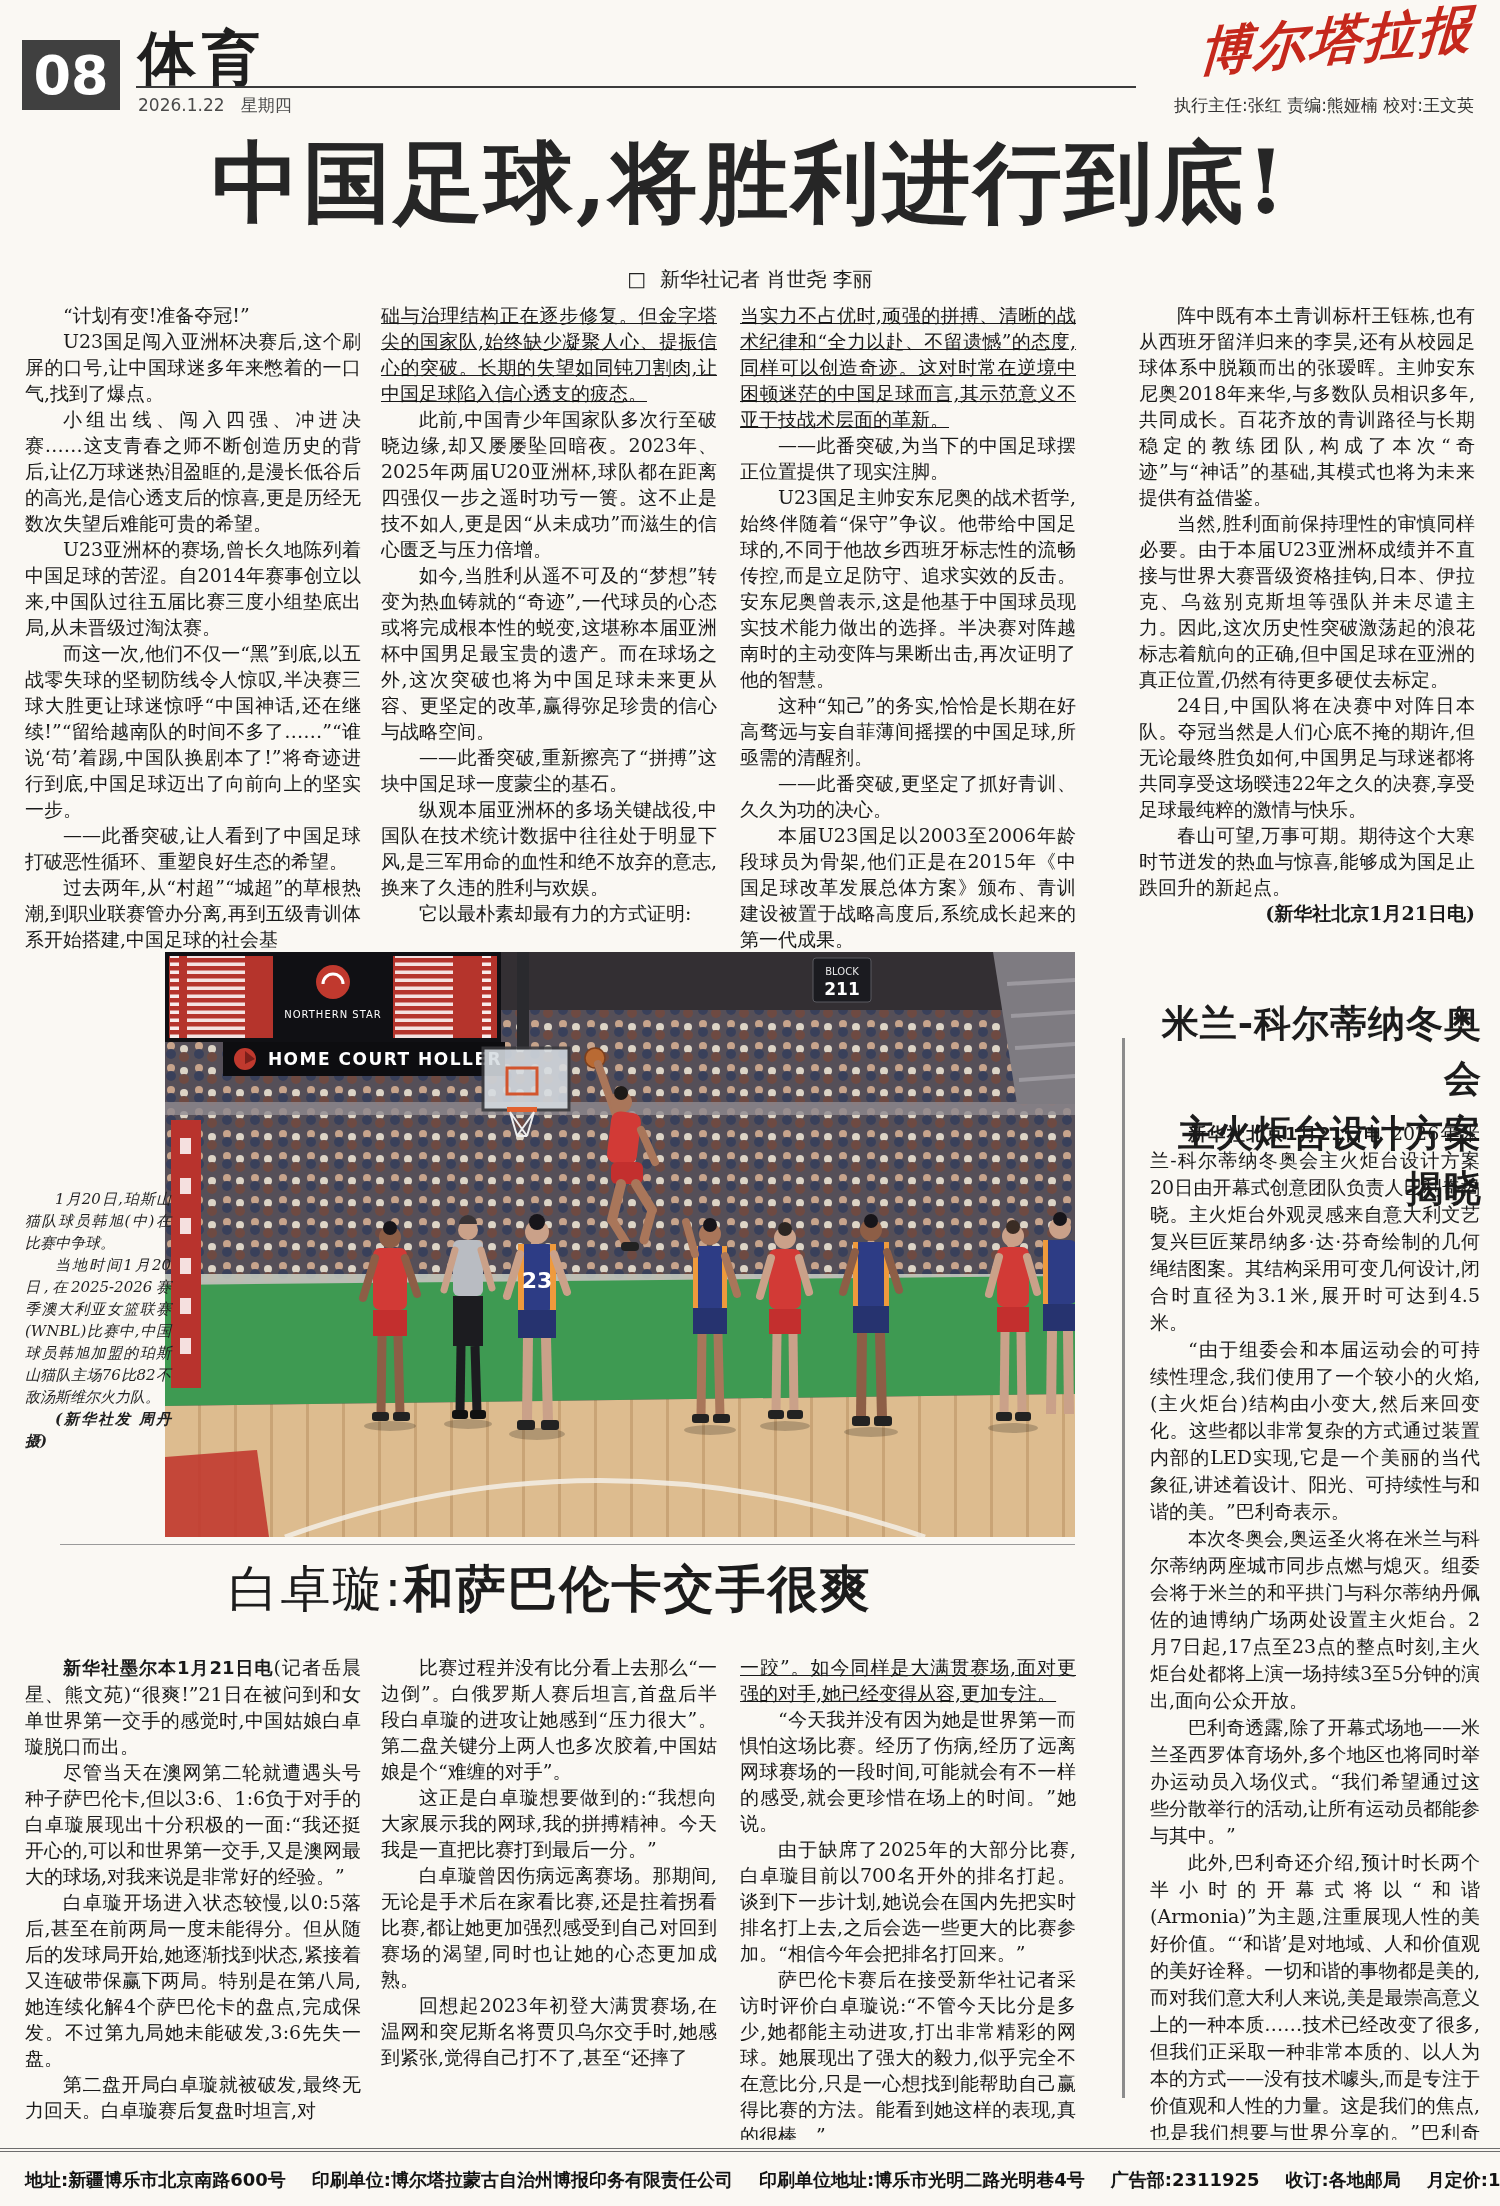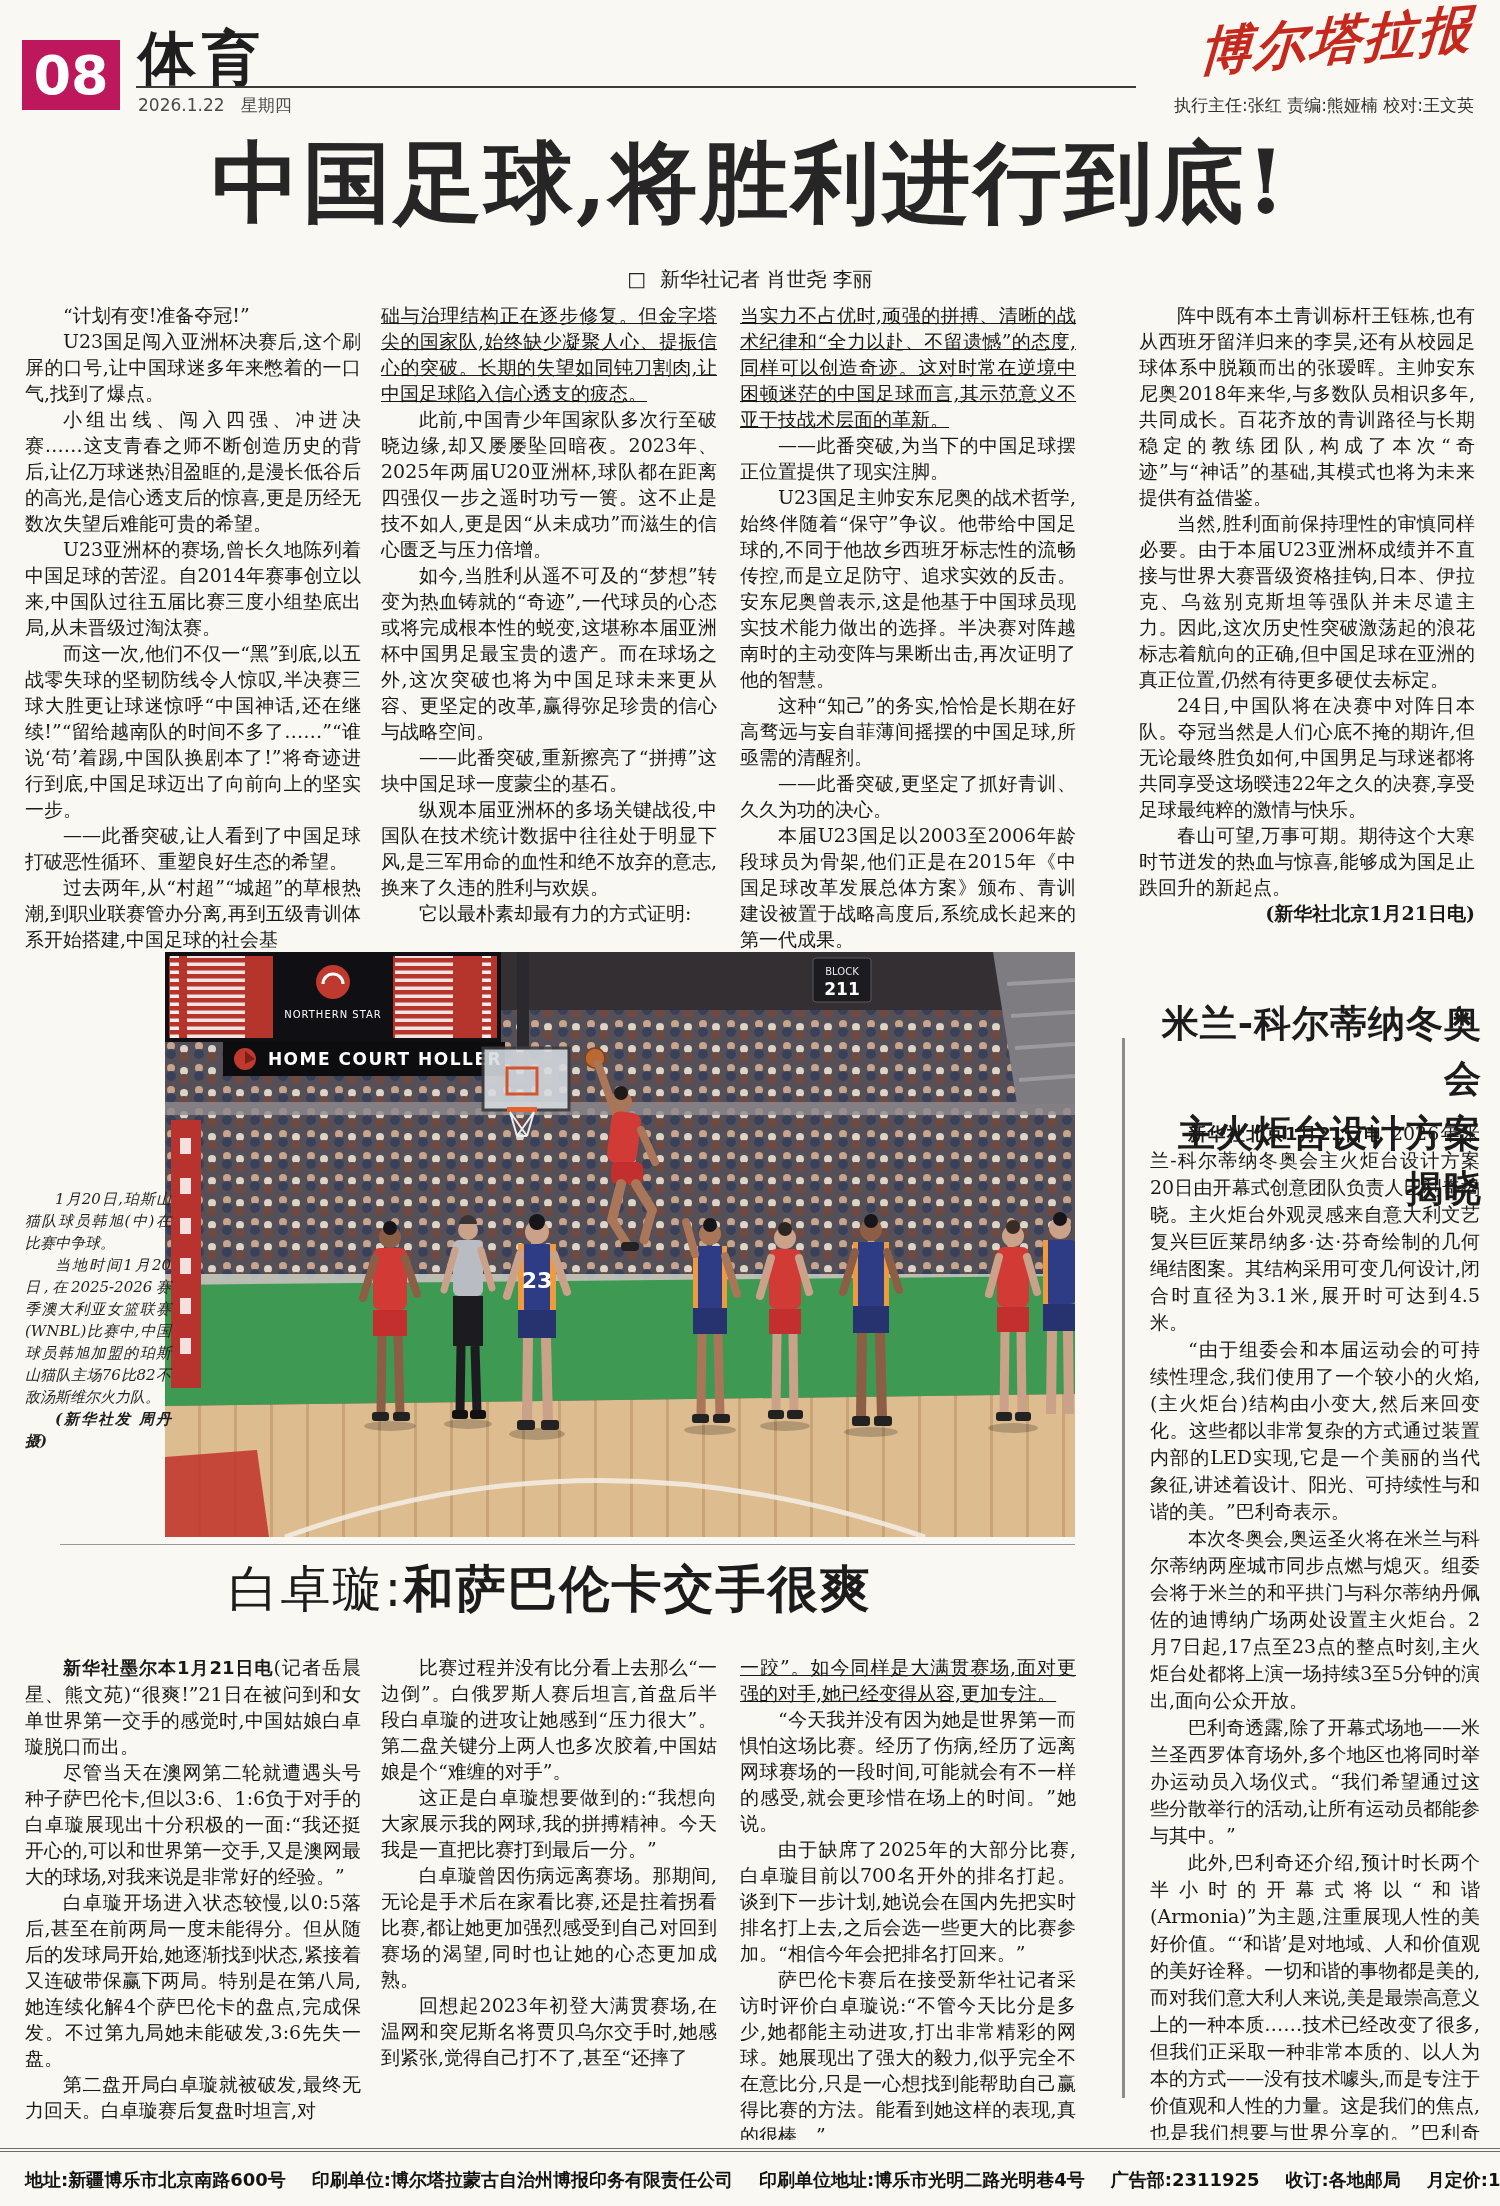--- a/index.html
+++ b/index.html
@@ -3,21 +3,21 @@
 <meta charset="utf-8">
 <style>
   * { margin:0; padding:0; box-sizing:border-box; }
   body{
     width:1500px; height:2206px; position:relative; overflow:hidden;
     background:#faf8f3; color:#1b1b1b;
     font-family:"DejaVu Serif","Liberation Serif",serif;
   }
   .abs{ position:absolute; }
   
-  .pageno{ left:22px; top:40px; width:98px; height:70px; background:#be185d;
+  .pageno{ left:22px; top:40px; width:98px; height:70px; background:#404040;
     color:#fff; font-family:"DejaVu Sans","Liberation Sans",sans-serif;
     font-size:54px; font-weight:bold; display:flex; align-items:center; justify-content:center; }
   .section{ left:138px; top:20px; font-family:"DejaVu Sans","Liberation Sans",sans-serif;
     font-size:58px; font-weight:900; letter-spacing:6px; color:#1f1f1f; }
   .masthead{ right:26px; top:6px; color:#c5281c; font-size:52px; font-style:italic;
     font-weight:bold; transform:rotate(-5deg) skewX(-8deg); letter-spacing:3px; }
   .hrule{ left:136px; top:86px; width:1000px; height:2px; background:#3c3c3c; }
   .date-line{ left:138px; top:94px; font-size:17px; color:#4a4a4a;
     font-family:"DejaVu Sans","Liberation Sans",sans-serif; }
   .staff{ right:26px; top:94px; font-size:17px; color:#333;

